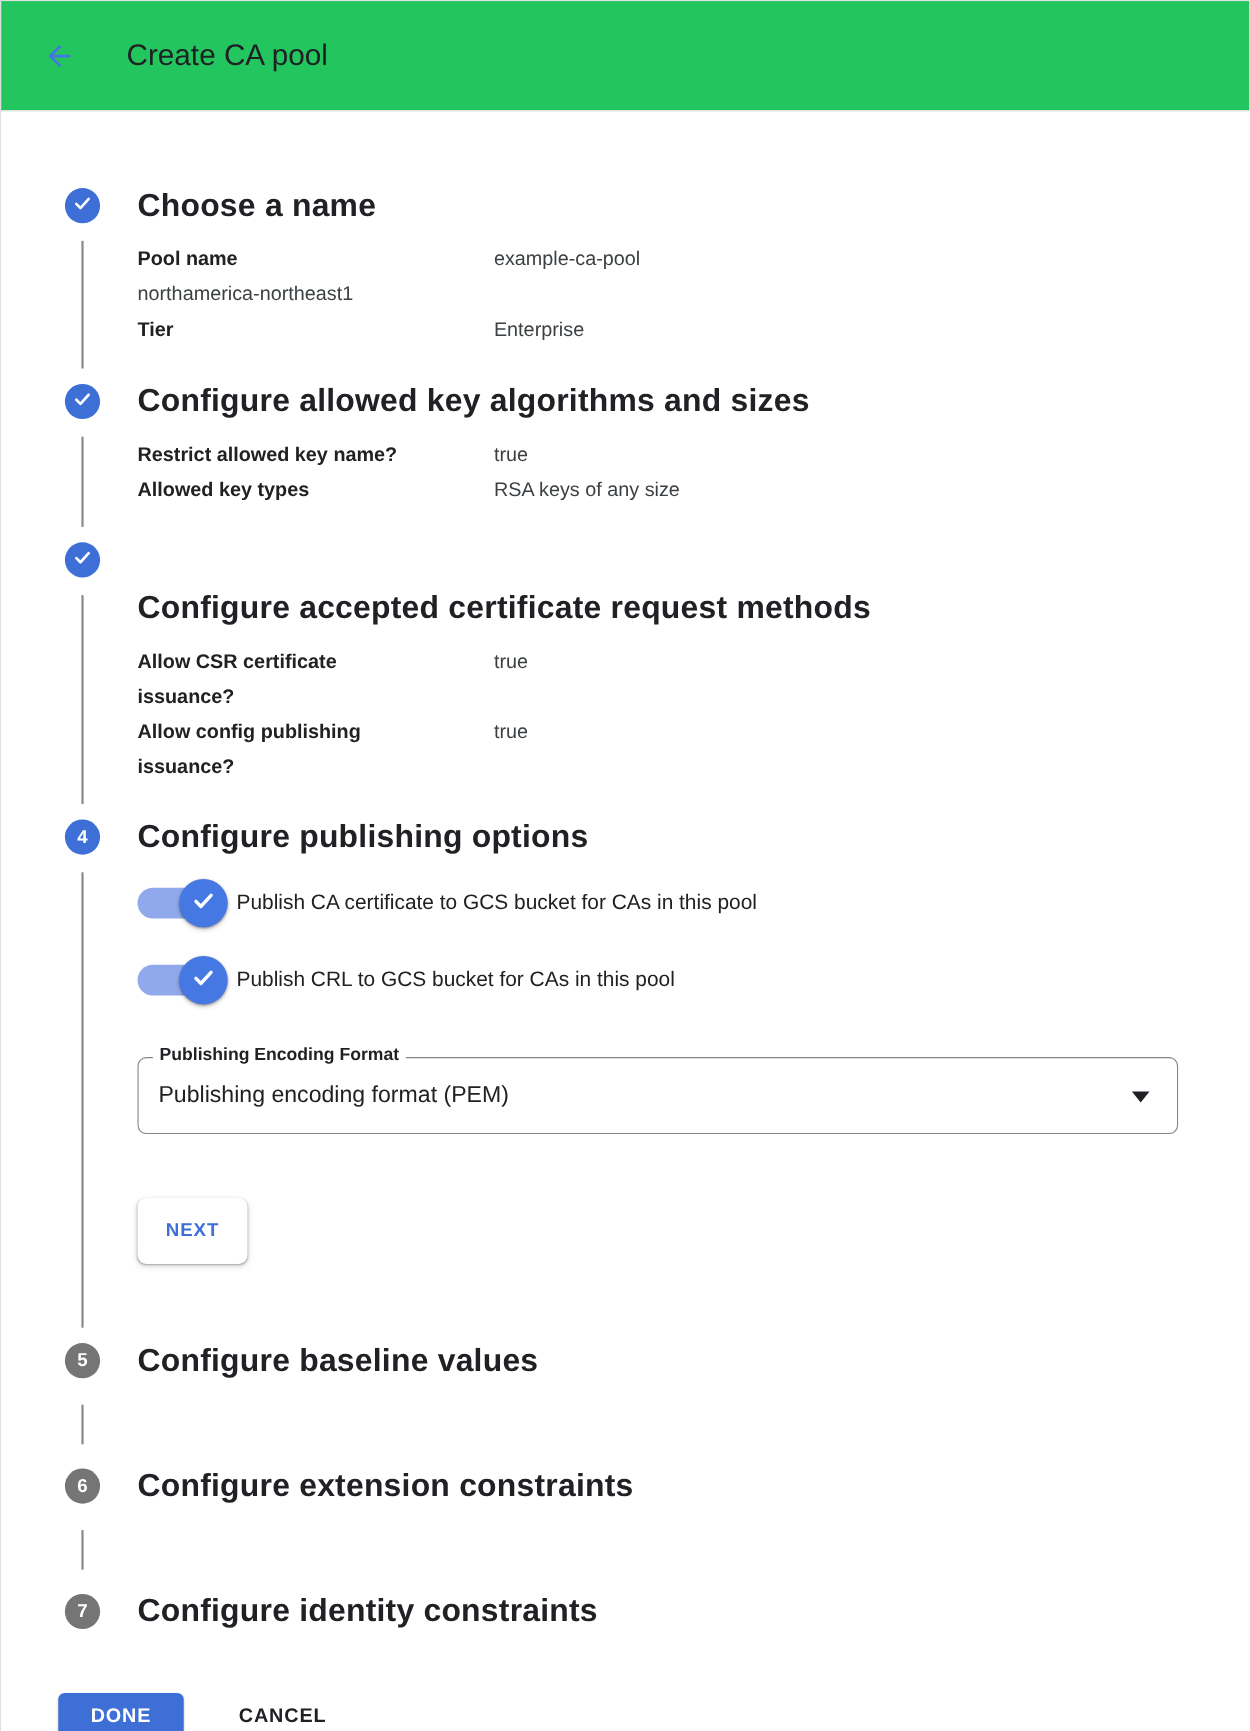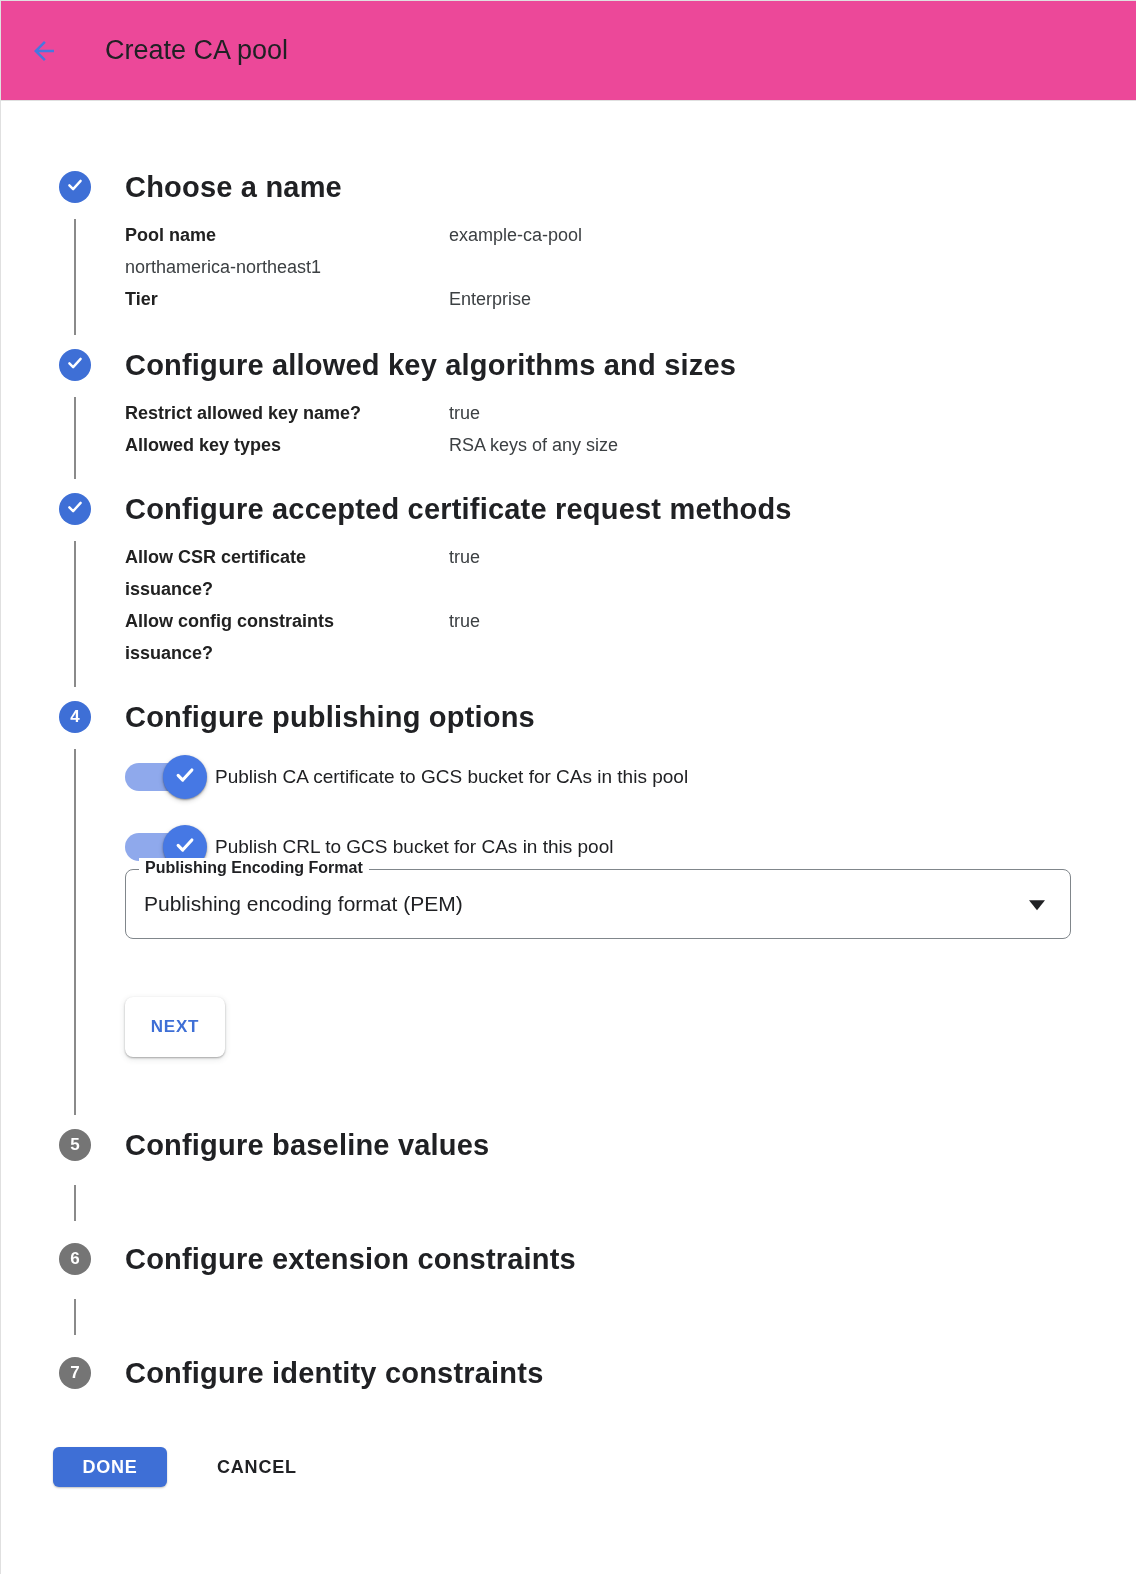--- a/index.html
+++ b/index.html
@@ -10,21 +10,21 @@
     color:#202124;
     border-left:1px solid var(--border,#e0e0e0);
     border-top:1px solid var(--border,#e0e0e0);
     position:relative;
   }
 
   
   .header {
     height:100px; display:flex; align-items:center;
     border-bottom:1px solid var(--border,#e0e0e0);
-    padding-left:26px; background:#ec4899;
+    padding-left:36px; background:#22c55e;
   }
   .back-btn {
     width:34px; height:34px; border:none; background:transparent; cursor:pointer;
     display:flex; align-items:center; justify-content:center; padding:0;
   }
   .back-btn svg { display:block; }
   .header-title { font-size:27px; font-weight:400; color:var(--title-text,#202124); margin-left:44px; }
 
   
   .content { padding-top:70px; }
@@ -53,41 +53,41 @@
 
   
   .kv { margin-top:16px; font-size:18px; line-height:32px; }
   .kv-row { display:flex; align-items:flex-start; }
   .kv-label { width:324px; flex:0 0 324px; font-weight:700; color:#212121; }
   .kv-label span { display:inline-block; max-width:240px; }
   .kv-value { color:var(--value-text,#3c4043); font-weight:400; }
 
   .pb-s1 { padding-bottom:34px; }
   .pb-s2 { padding-bottom:32px; }
-  .pb-s3 { padding-bottom:32px; }
+  .pb-s3 { padding-bottom:32px;margin-top:44px; }
   .pb-s4 { padding-bottom:72px; }
   .pb-pending { padding-bottom:82px; }
 
   
   .toggles { margin-top:22px; display:flex; flex-direction:column; row-gap:26px; }
   .toggle-row { display:flex; align-items:center; height:44px; }
   .switch {
     position:relative; width:60px; height:28px; border-radius:14px;
     background:var(--toggle-track,#8fa9ec); margin-right:30px; cursor:pointer; flex:0 0 auto;
   }
   .switch .thumb {
     position:absolute; right:-22px; top:-8px; width:44px; height:44px; border-radius:50%;
     background:var(--toggle-thumb,#4678e4);
     box-shadow:0 1px 2px rgba(0,0,0,.35), 0 2px 5px rgba(0,0,0,.18);
     display:flex; align-items:center; justify-content:center;
   }
   .toggle-label { font-size:19px; color:#202124; }
 
   
-  .select-wrap { position:relative; width:946px; }
+  .select-wrap { position:relative; margin-top:48px; width:946px; }
   .select-box {
     width:100%; height:70px; border:1px solid #80868b; border-radius:8px;
     display:flex; align-items:center; padding:0 56px 0 18px; cursor:pointer; background:#fff;
   }
   .select-label {
     position:absolute; top:-11px; left:14px; background:#fff; padding:0 6px;
     font-size:16px; font-weight:700; color:#202124; line-height:20px;
   }
   .select-value { font-size:21px; color:#202124; }
   .caret {
@@ -203,21 +203,21 @@
       <div class="rail-line"></div>
     </div>
     <div class="step-body pb-s3">
       <div class="step-title">Configure accepted certificate request methods</div>
       <div class="kv">
         <div class="kv-row">
           <div class="kv-label"><span>Allow CSR certificate issuance?</span></div>
           <div class="kv-value">true</div>
         </div>
         <div class="kv-row">
-          <div class="kv-label"><span>Allow config constraints issuance?</span></div>
+          <div class="kv-label"><span>Allow config publishing issuance?</span></div>
           <div class="kv-value">true</div>
         </div>
       </div>
     </div>
   </div>
 
   <div class="step">
     <div class="rail">
       <div class="circle active">
         <span>4</span>

